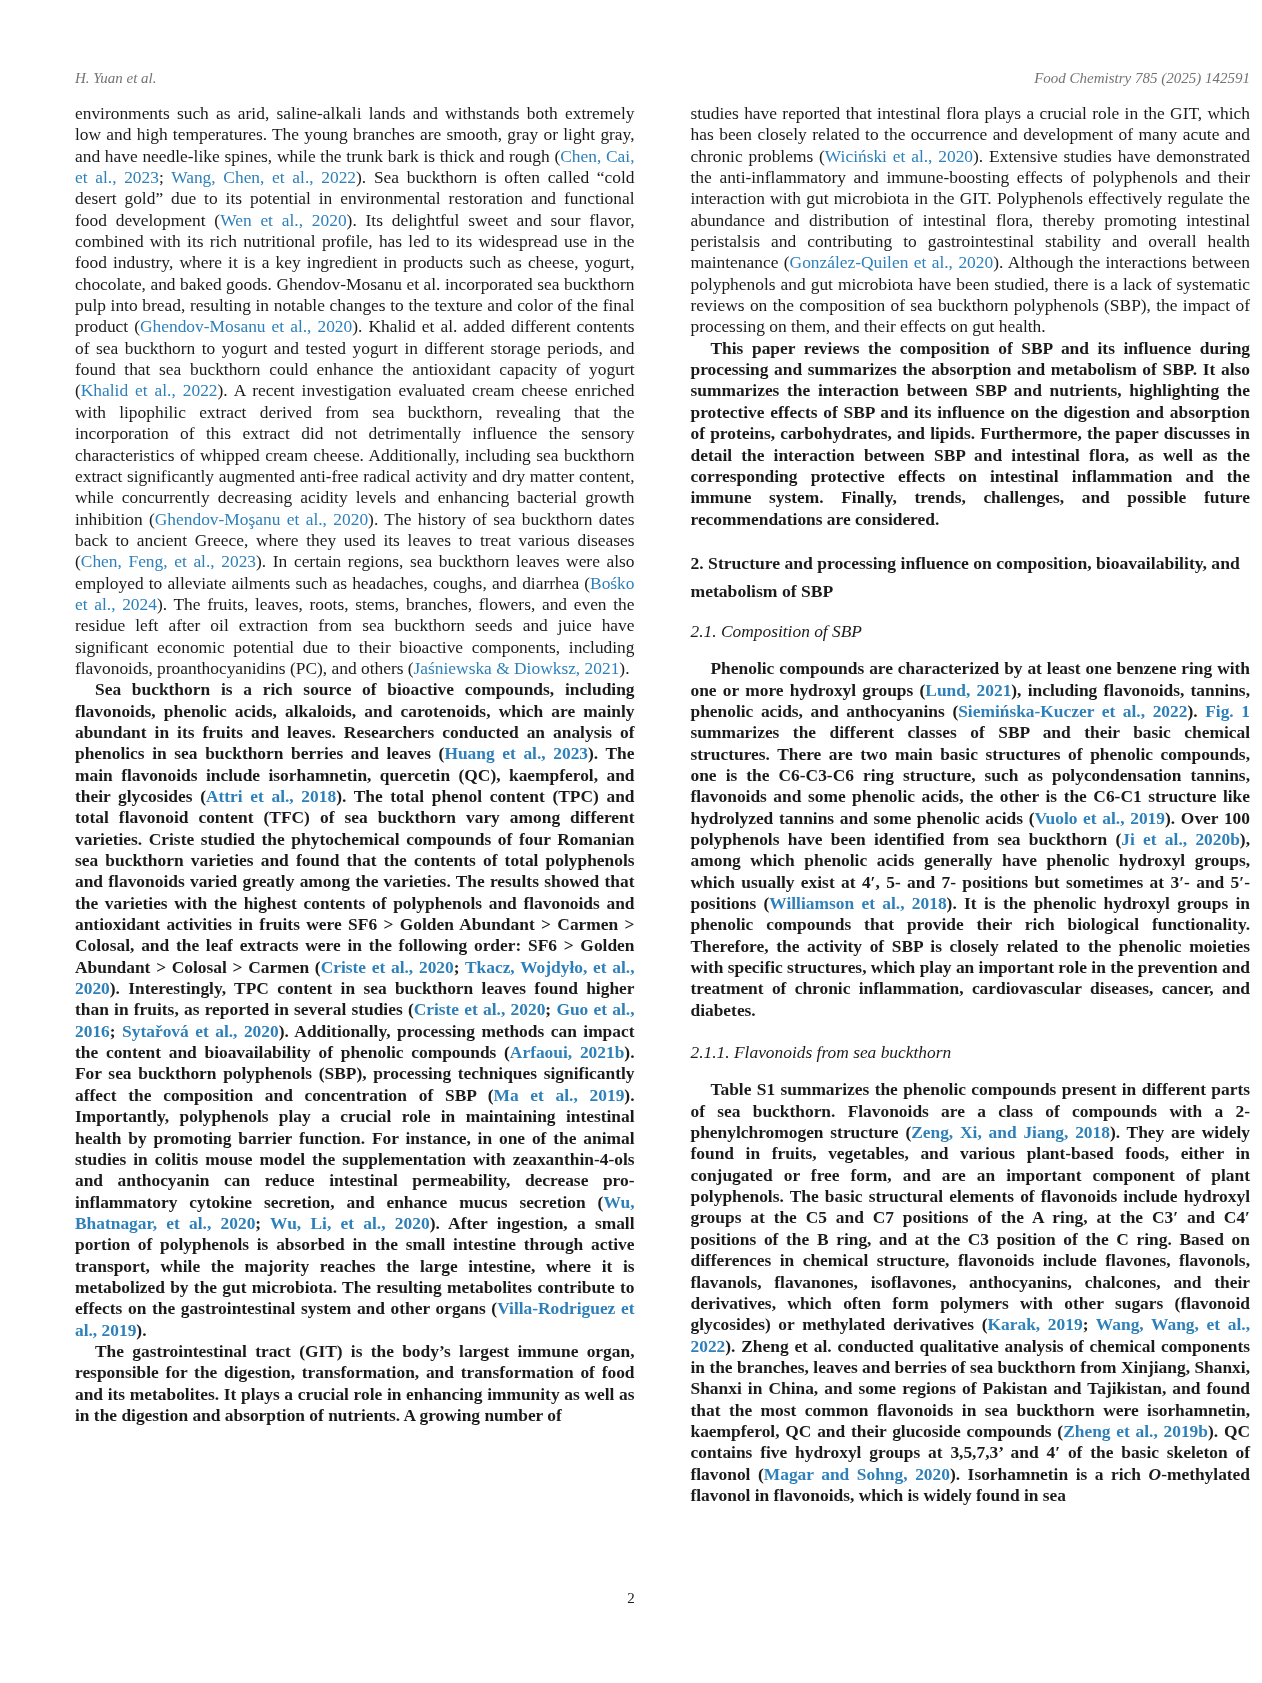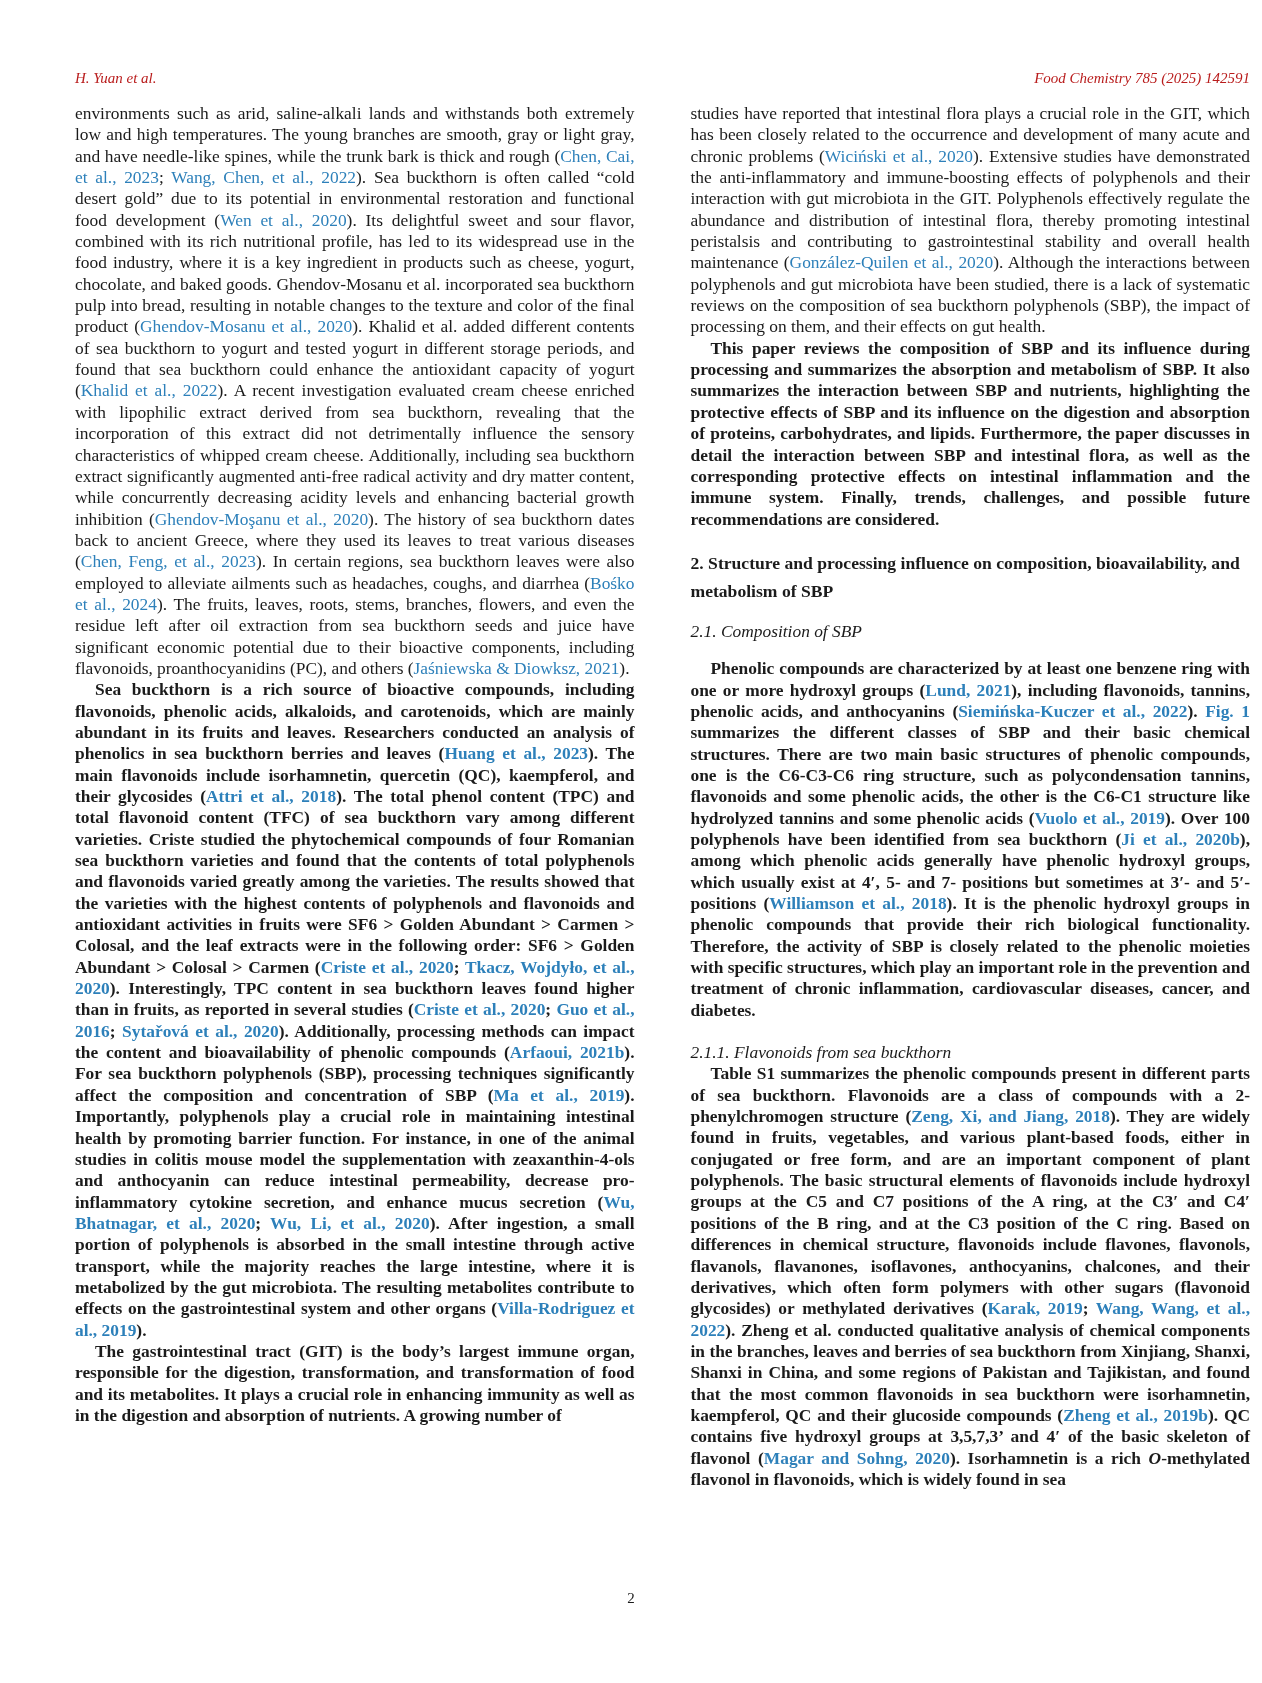--- a/index.html
+++ b/index.html
@@ -14,21 +14,21 @@
     overflow:hidden;
   }
   .page-header {
     position:absolute;
     top:70px; left:75px;
     width:1175px;
     display:flex;
     justify-content:space-between;
     font-style:italic;
     font-size:15px;
-    color:#b91c1c;
+    color:#737373;
   }
   .columns {
     position:absolute;
     top:103px; left:75px;
     width:1175px;
     display:flex;
     gap:56px;
   }
   .col {
     width:569px;
@@ -47,21 +47,21 @@
   }
   .subheading {
     font-style:italic;
     font-size:17.4px;
     margin:16px 0 16px 0;
     text-align:left;
   }
   .subsubheading {
     font-style:italic;
     font-size:17.4px;
-    margin:21px 0 0 0;
+    margin:21px 0 16px 0;
     text-align:left;
   }
   .cite { color:#2d80ba; text-decoration:none; cursor:pointer; }
   .page-footer {
     position:absolute;
     top:1590px; left:0;
     width:100%;
     text-align:center;
     font-size:15px;
     color:#1b1b1b;

